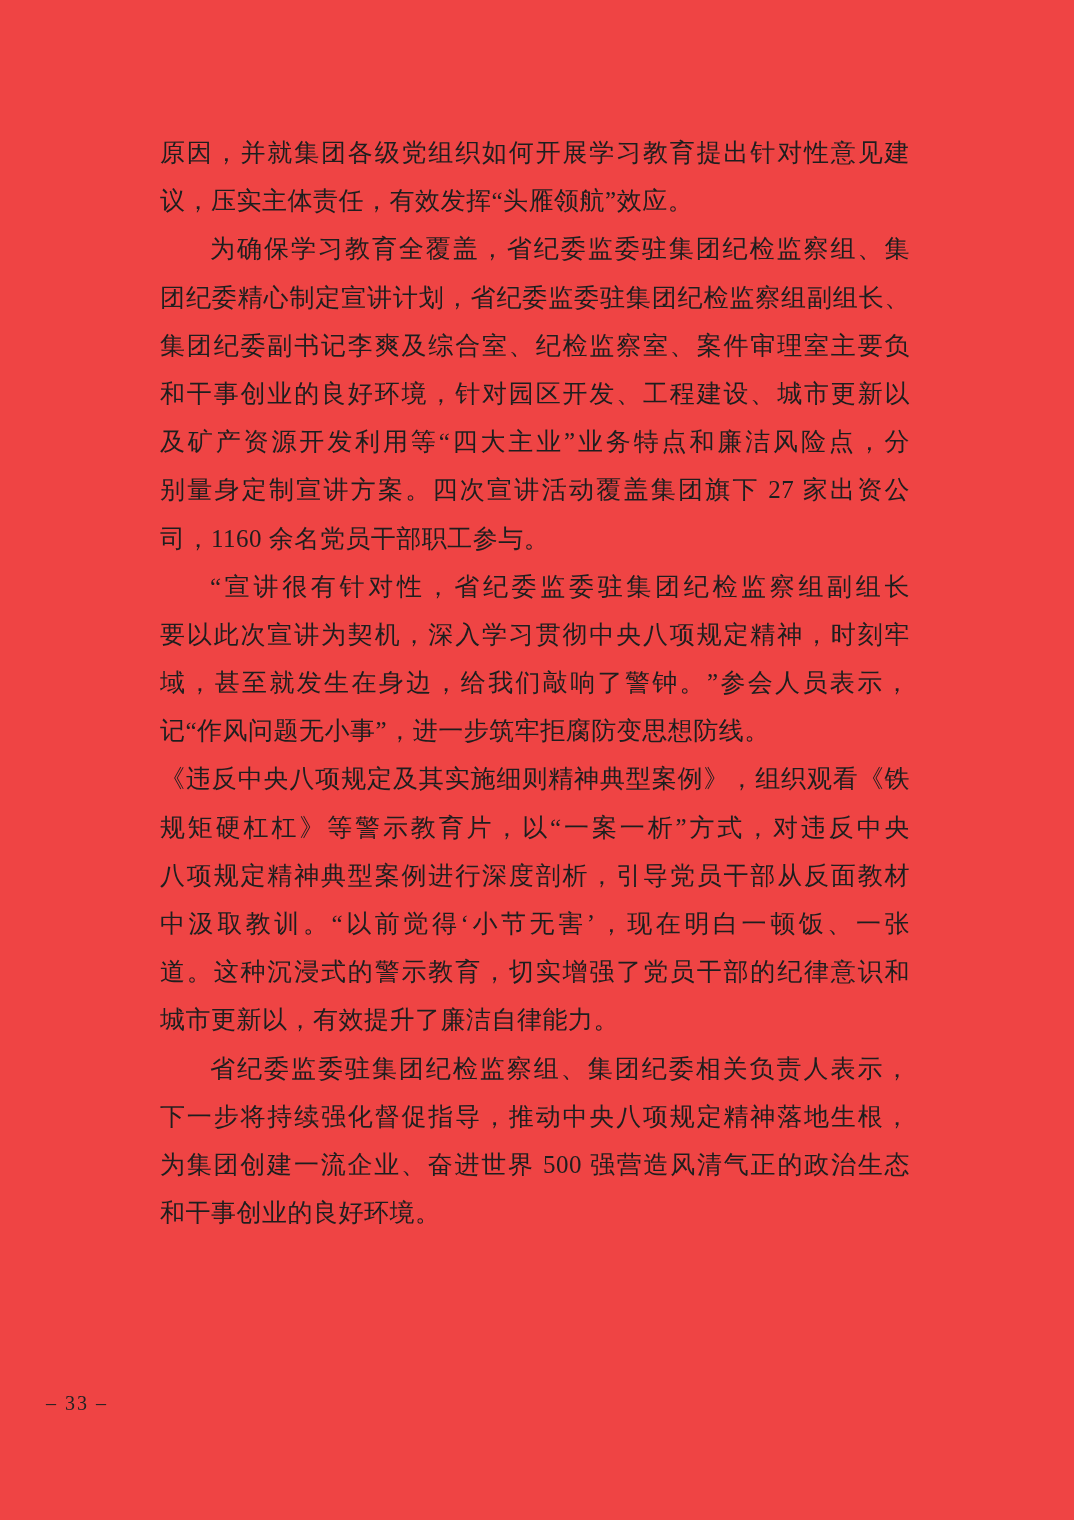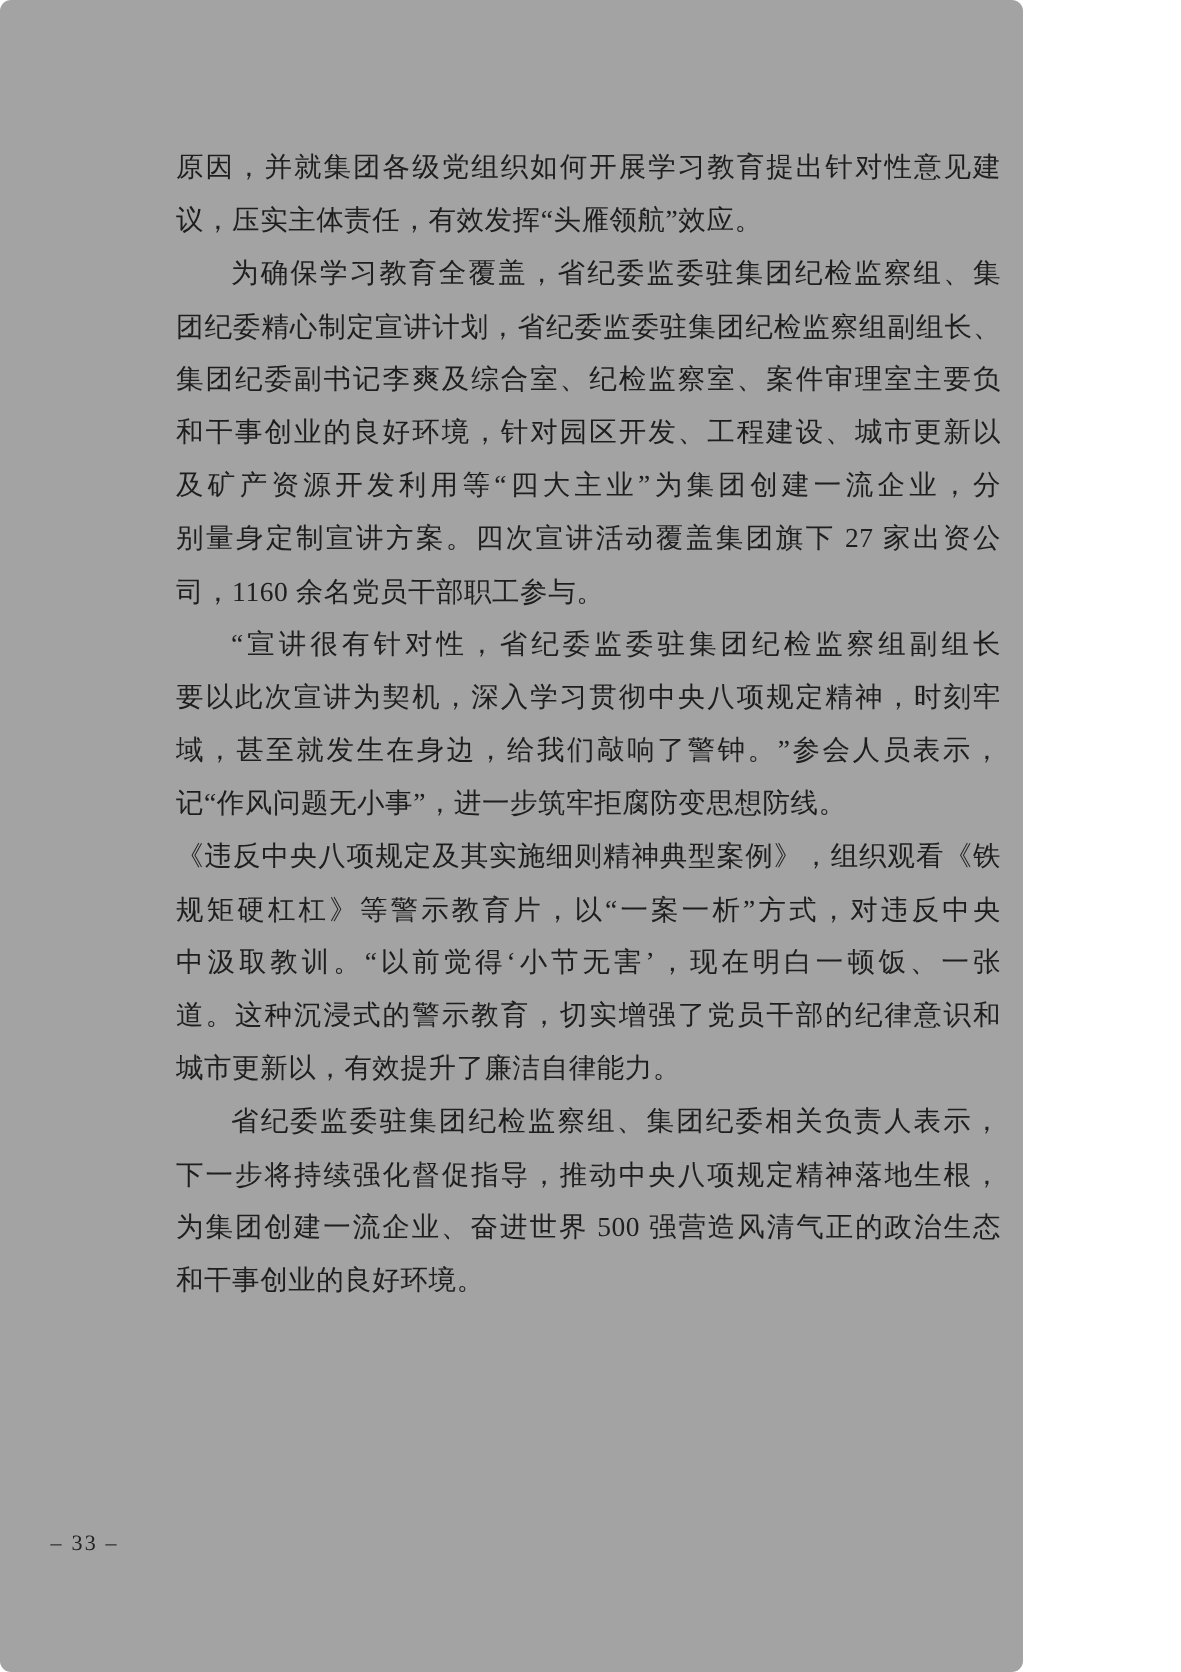--- a/index.html
+++ b/index.html
@@ -2,27 +2,26 @@
 <html lang="zh"><head>
 <meta charset="utf-8">
 <style>
   html, body {
     margin: 0;
     padding: 0;
     background: #ffffff;
   }
   .page {
     position: relative;
-    width: 930px;
+    width: 1074px;
     height: 1520px;
-    background: #a3a3a3;
+    background: #ef4444;
     font-family: "Liberation Serif", "DejaVu Serif", serif;
     color: #1e1e1e;
     overflow: hidden;
-    border-radius: 10px;
   }
   .doc {
     position: absolute;
     left: 160px;
     top: 129px;
     width: 750px;
   }
   .line {
     height: 48.2px;
     line-height: 48.2px;
@@ -55,29 +54,30 @@
 
 <div class="page">
   <div class="doc">
 
   <div class="line just">原因，并就集团各级党组织如何开展学习教育提出针对性意见建</div>
       <div class="line">议，压实主体责任，有效发挥“头雁领航”效应。</div>
       <div class="line just indent">为确保学习教育全覆盖，省纪委监委驻集团纪检监察组、集</div>
       <div class="line just">团纪委精心制定宣讲计划，省纪委监委驻集团纪检监察组副组长、</div>
       <div class="line just">集团纪委副书记李爽及综合室、纪检监察室、案件审理室主要负</div>
       <div class="line just">和干事创业的良好环境，针对园区开发、工程建设、城市更新以</div>
-      <div class="line just">及矿产资源开发利用等“四大主业”为集团创建一流企业，分</div>
+      <div class="line just">及矿产资源开发利用等“四大主业”业务特点和廉洁风险点，分</div>
       <div class="line just">别量身定制宣讲方案。四次宣讲活动覆盖集团旗下 27 家出资公</div>
       <div class="line">司，1160 余名党员干部职工参与。</div>
       <div class="line just indent">“宣讲很有针对性，省纪委监委驻集团纪检监察组副组长</div>
       <div class="line just">要以此次宣讲为契机，深入学习贯彻中央八项规定精神，时刻牢</div>
       <div class="line just">域，甚至就发生在身边，给我们敲响了警钟。”参会人员表示，</div>
       <div class="line">记“作风问题无小事”，进一步筑牢拒腐防变思想防线。</div>
       <div class="line just">《违反中央八项规定及其实施细则精神典型案例》，组织观看《铁</div>
       <div class="line just">规矩硬杠杠》等警示教育片，以“一案一析”方式，对违反中央</div>
+      <div class="line just">八项规定精神典型案例进行深度剖析，引导党员干部从反面教材</div>
       <div class="line just">中汲取教训。“以前觉得‘小节无害’，现在明白一顿饭、一张</div>
       <div class="line just">道。这种沉浸式的警示教育，切实增强了党员干部的纪律意识和</div>
       <div class="line">城市更新以，有效提升了廉洁自律能力。</div>
       <div class="line just indent">省纪委监委驻集团纪检监察组、集团纪委相关负责人表示，</div>
       <div class="line just">下一步将持续强化督促指导，推动中央八项规定精神落地生根，</div>
       <div class="line just">为集团创建一流企业、奋进世界 500 强营造风清气正的政治生态</div>
       <div class="line">和干事创业的良好环境。</div>
     </div>
   <div class="footer">– 33 –</div>
 </div>

